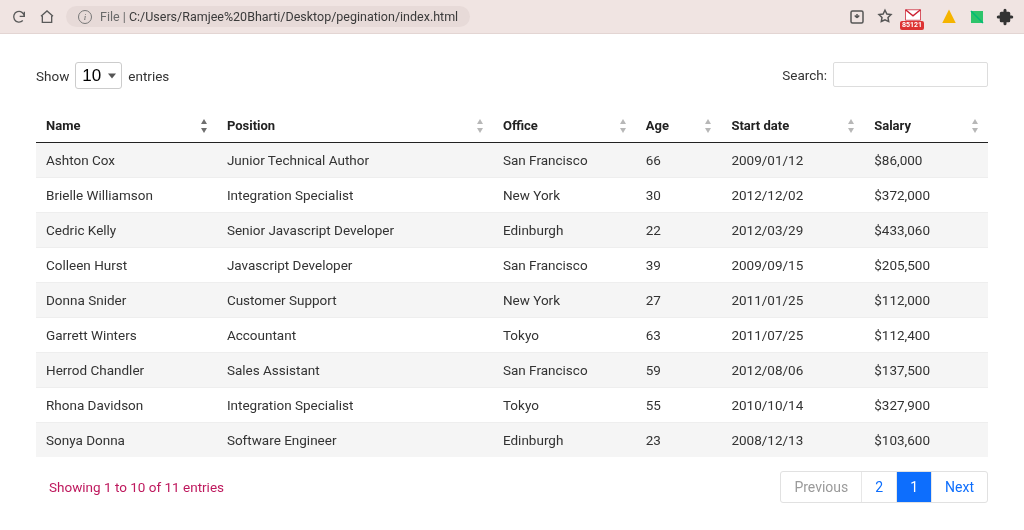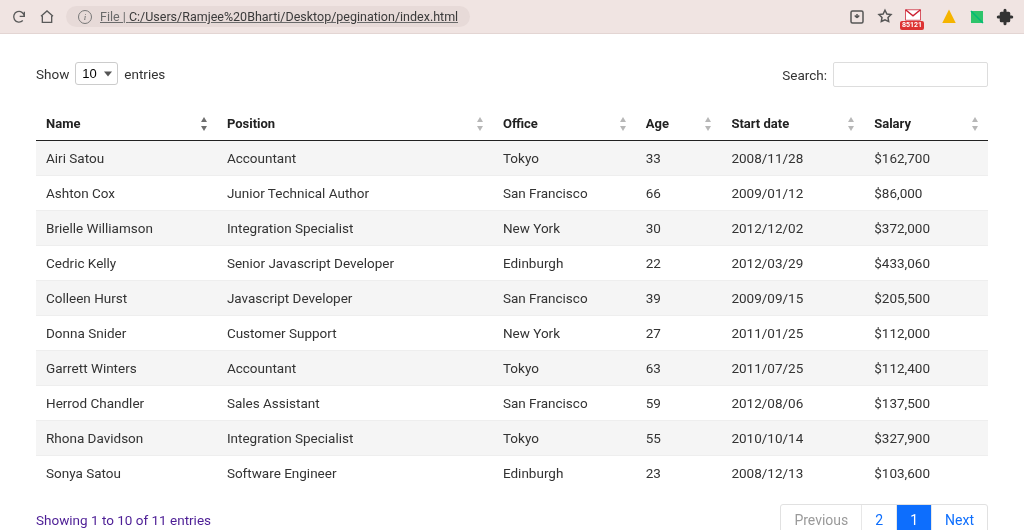--- a/index.html
+++ b/index.html
@@ -5,54 +5,54 @@
   * { box-sizing: border-box; }
   html, body { margin:0; padding:0; }
   body { font-family: -apple-system, "Segoe UI", Roboto, Arial, sans-serif; font-size:13.5px; color:#333; background:#fff; width:1024px; }
 
   
   .browser-bar { display:flex; align-items:center; height:34px; background:#f0e4e2; padding:0 10px; gap:10px; border-bottom:1px solid #e3d5d3; }
   .tb-btn { width:18px; height:18px; display:flex; align-items:center; justify-content:center; color:#555; cursor:pointer; }
   .tb-btn svg { width:16px; height:16px; stroke:#5a5a5a; fill:none; stroke-width:2; }
   .url-pill { flex:0 0 auto; display:flex; align-items:center; background:#e7dad8; border-radius:14px; padding:3px 12px; gap:8px; color:#5a5a5a; max-width:520px; }
   .url-pill .info-icon { width:14px; height:14px; border:1px solid #777; border-radius:50%; display:inline-flex; align-items:center; justify-content:center; font-size:9px; color:#666; font-family:serif; font-style:italic; }
-  .url-text { font-size:12.5px; white-space:nowrap; overflow:hidden; text-overflow:ellipsis; color:#6a6a6a;text-decoration:underline; }
+  .url-text { font-size:12.5px; white-space:nowrap; overflow:hidden; text-overflow:ellipsis; color:#6a6a6a; }
   .url-text .dark { color:#3a3a3a; }
   .bar-spacer { flex:1; }
   .ext-icons { display:flex; align-items:center; gap:10px; }
   .ext-ic { width:18px; height:18px; display:flex; align-items:center; justify-content:center; }
   .gmail-badge { position:relative; width:26px; height:18px; }
   .gmail-badge svg { width:18px; height:14px; }
   .gmail-count { position:absolute; bottom:-4px; left:-4px; background:#d33; color:#fff; font-size:7px; font-weight:bold; padding:1px 2px; border-radius:2px; line-height:1;margin-top:28px; }
 
   
   .page { padding:28px 36px 20px 36px; }
 
   .top-controls { display:flex; align-items:flex-start; justify-content:space-between; margin-bottom:20px; }
   .len-ctrl { display:flex; align-items:center; gap:6px; color:#333; }
-  .len-ctrl select { padding:3px 20px 3px 6px; border:1px solid #ccc; border-radius:3px; font-size:13px; appearance:none; background:#fff; }
+  .len-ctrl select { padding:3px 20px 3px 6px; border:1px solid #ccc; border-radius:3px; font-size:17px; appearance:none; background:#fff; }
   .len-select-wrap { position:relative; display:inline-block; }
   .len-select-wrap::after { content:""; position:absolute; right:6px; top:50%; width:0; height:0; border-left:4px solid transparent; border-right:4px solid transparent; border-top:5px solid #555; transform:translateY(-50%); pointer-events:none; }
   .search-ctrl { display:flex; align-items:center; gap:6px; }
   .search-ctrl input { border:1px solid #ddd; border-radius:2px; padding:4px 6px; width:155px; font-size:13px; }
 
   table.datatable { width:100%; border-collapse:collapse; }
   table.datatable thead th { text-align:left; font-weight:700; color:#222; padding:9px 10px; border-bottom:1px solid #222; position:relative; font-size:13px; }
   .sort-icons { position:absolute; right:8px; top:50%; transform:translateY(-50%); width:10px; height:14px; opacity:.35; }
   .sort-icons::before, .sort-icons::after { content:""; position:absolute; left:2px; width:0; height:0; border-left:3px solid transparent; border-right:3px solid transparent; }
   .sort-icons::before { top:0; border-bottom:5px solid #333; }
   .sort-icons::after { bottom:0; border-top:5px solid #333; }
   th.sorted .sort-icons { opacity:.7; }
 
   table.datatable tbody td { padding:9px 10px; color:#333; border-top:1px solid #eee; }
   table.datatable tbody tr:nth-child(odd) td { background:#f5f5f5; }
   table.datatable tbody tr:nth-child(even) td { background:#fff; }
 
   .bottom-bar { display:flex; align-items:center; justify-content:space-between; margin-top:14px; }
-  .info-text { color:#4c1d95; }
+  .info-text { color:#be185d;margin-left:13px; }
   .pager { display:flex; align-items:center; border:1px solid #e1e1e1; border-radius:3px; overflow:hidden; }
   .pager .pg { padding:7px 13px; font-size:14px; cursor:pointer; user-select:none; }
   .pager .pg + .pg { border-left:1px solid #e7e7e7; }
   .pager .pg.disabled { color:#9a9a9a; cursor:default; }
   .pager .pg.num { color:#0d6efd; }
   .pager .pg.active { background:#0d6efd; color:#fff; }
   .pager .pg.link { color:#0d6efd; }
 </style>
 </head>
 <body>
@@ -138,28 +138,20 @@
         <th class="sorted" style="width:19%"><span>Name</span><span class="sort-icons"></span></th>
         <th style="width:29%"><span>Position</span><span class="sort-icons"></span></th>
         <th style="width:15%"><span>Office</span><span class="sort-icons"></span></th>
         <th style="width:9%"><span>Age</span><span class="sort-icons"></span></th>
         <th style="width:15%"><span>Start date</span><span class="sort-icons"></span></th>
         <th style="width:13%"><span>Salary</span><span class="sort-icons"></span></th>
       </tr>
     </thead>
     <tbody id="tbody">
         <tr>
-          <td>Airi Satou</td>
-          <td>Accountant</td>
-          <td>Tokyo</td>
-          <td>33</td>
-          <td>2008/11/28</td>
-          <td>$162,700</td>
-        </tr>
-        <tr>
           <td>Ashton Cox</td>
           <td>Junior Technical Author</td>
           <td>San Francisco</td>
           <td>66</td>
           <td>2009/01/12</td>
           <td>$86,000</td>
         </tr>
         <tr>
           <td>Brielle Williamson</td>
           <td>Integration Specialist</td>
@@ -210,21 +202,21 @@
         </tr>
         <tr>
           <td>Rhona Davidson</td>
           <td>Integration Specialist</td>
           <td>Tokyo</td>
           <td>55</td>
           <td>2010/10/14</td>
           <td>$327,900</td>
         </tr>
         <tr>
-          <td>Sonya Satou</td>
+          <td>Sonya Donna</td>
           <td>Software Engineer</td>
           <td>Edinburgh</td>
           <td>23</td>
           <td>2008/12/13</td>
           <td>$103,600</td>
         </tr>
       </tbody>
   </table>
 
   <div class="bottom-bar">

